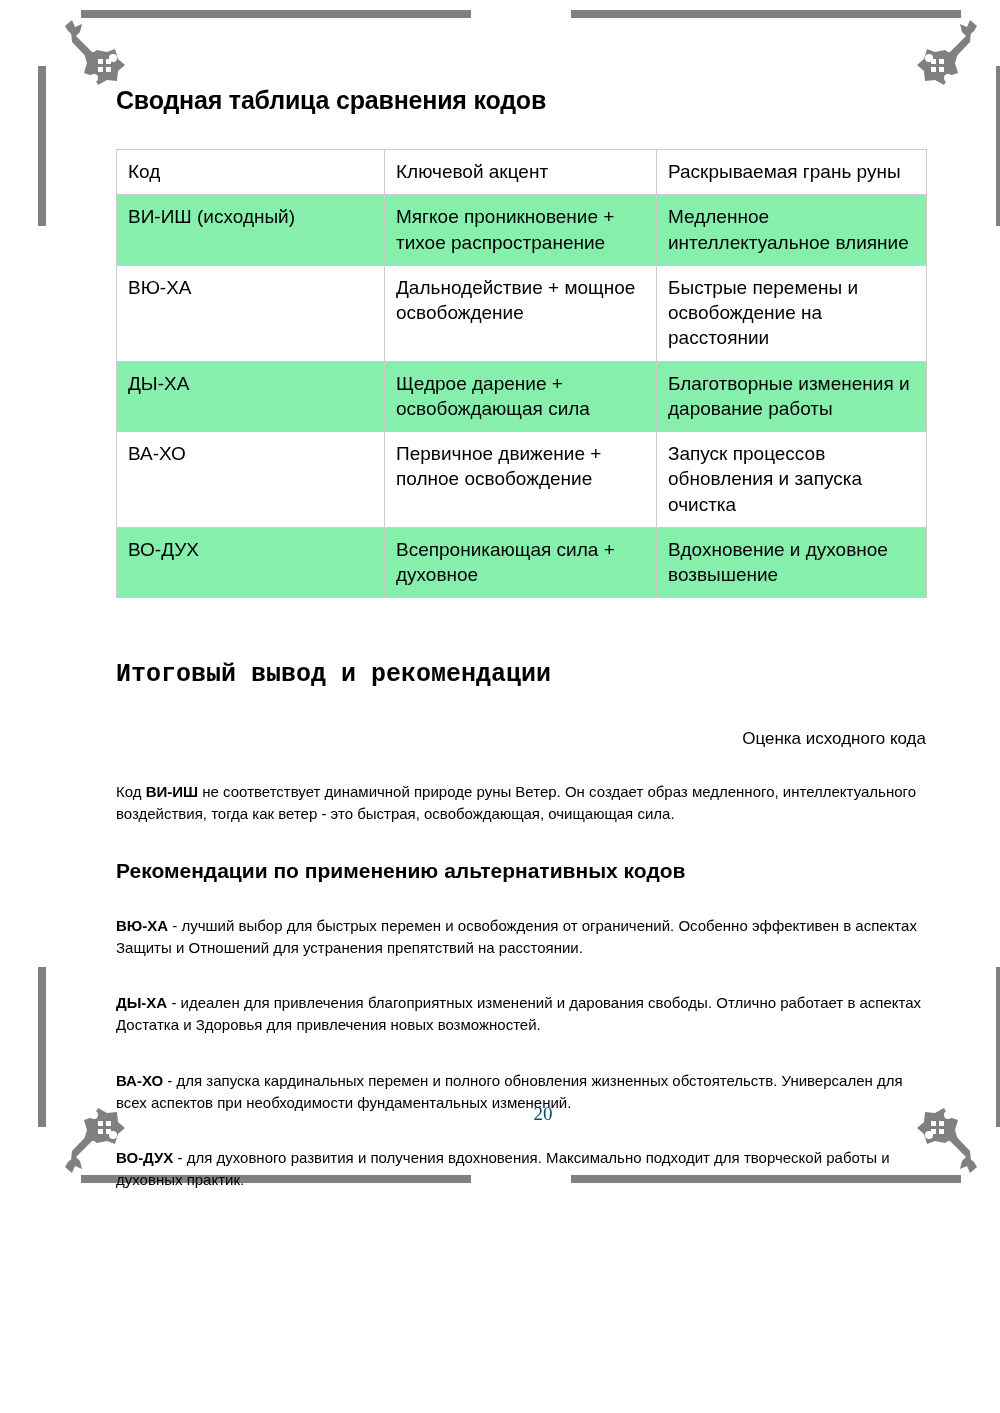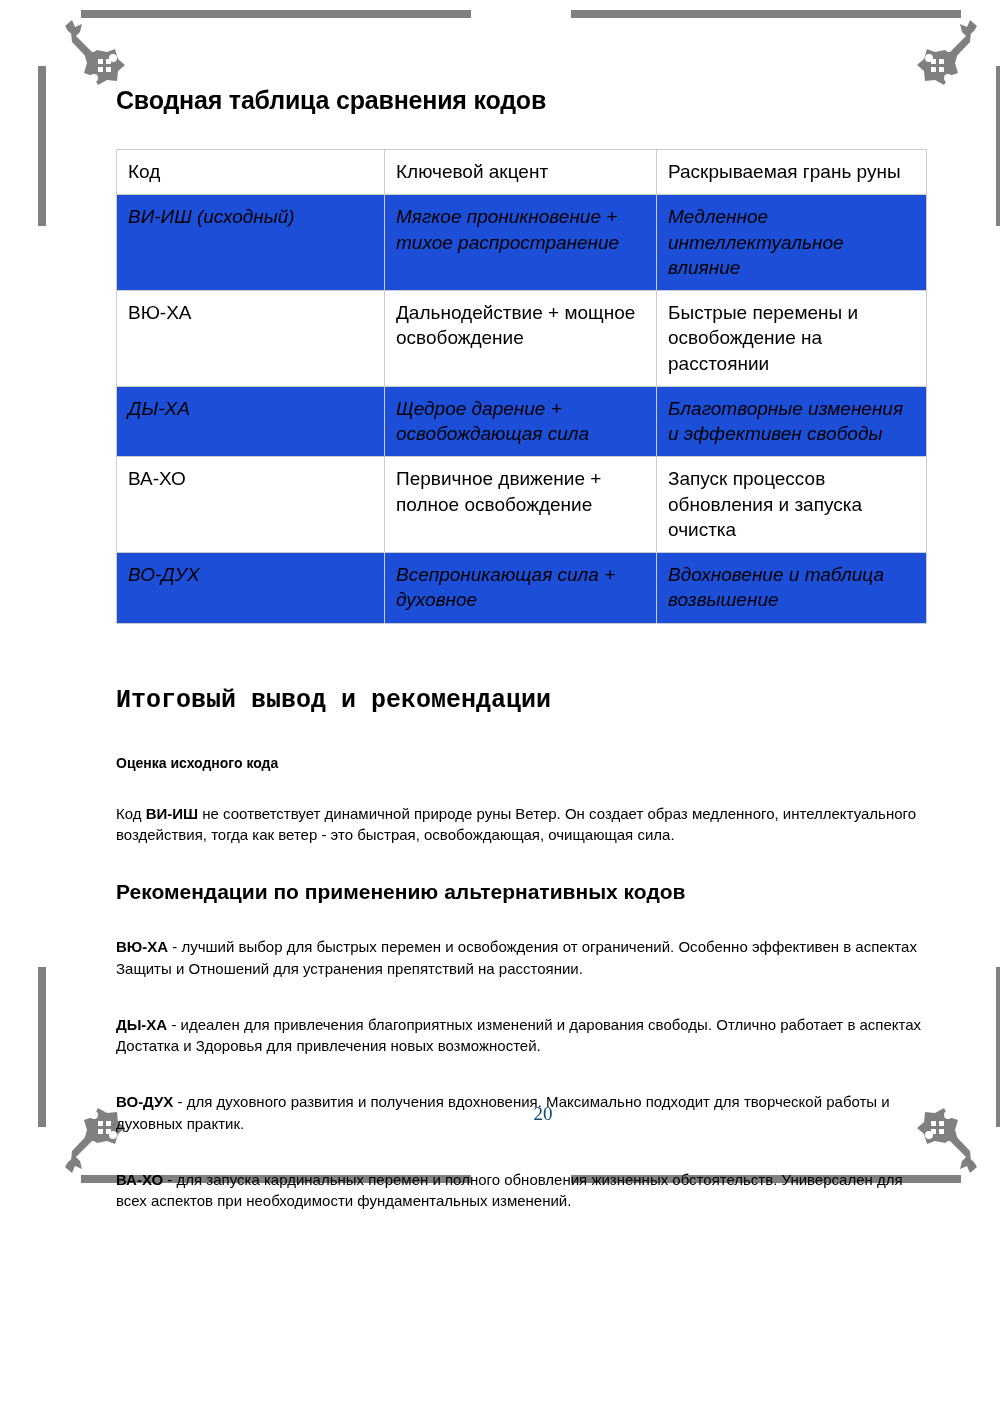--- a/index.html
+++ b/index.html
@@ -74,36 +74,37 @@
   table.compare td {
     border: 1px solid #cccccc;
     vertical-align: top;
     padding: 9px 11px 10px 11px;
     font-size: 19px;
     line-height: 1.33;
   }
   table.compare col.c1 { width: 268px; }
   table.compare col.c2 { width: 272px; }
   table.compare col.c3 { width: 270px; }
-  tr.shaded td { background: #1d4ed8; font-style: italic; }
+  tr.shaded td { background: #86efac; }
   tr.plain  td { background: #ffffff; }
 
   .spacer-after-table { height: 62px; }
 
   
   .conclusion-title {
     font-size: 25px;
     font-weight: bold;
     margin: 0 0 40px 0;
     font-family: Liberation Mono, monospace;
   }
   .lead-title {
-    font-size: 14px;
-    font-weight: bold;
+    font-size: 17px;
+    font-weight: normal;
     margin: 0 0 32px 0;
+    text-align: right;
   }
   p.body {
     font-size: 15px;
     line-height: 1.45;
     margin: 0 0 34px 0;
   }
   p.body:last-child { margin-bottom: 0; }
   .code-label { font-weight: bold; }
 
   .rec-title {
@@ -225,50 +226,50 @@
           <td>Медленное интеллектуальное влияние</td>
         </tr>
         <tr class="plain">
           <td>ВЮ-ХА</td>
           <td>Дальнодействие + мощное освобождение</td>
           <td>Быстрые перемены и освобождение на расстоянии</td>
         </tr>
         <tr class="shaded">
           <td>ДЫ-ХА</td>
           <td>Щедрое дарение + освобождающая сила</td>
-          <td>Благотворные изменения и эффективен свободы</td>
+          <td>Благотворные изменения и дарование работы</td>
         </tr>
         <tr class="plain">
           <td>ВА-ХО</td>
           <td>Первичное движение + полное освобождение</td>
           <td>Запуск процессов обновления и запуска очистка</td>
         </tr>
         <tr class="shaded">
           <td>ВО-ДУХ</td>
           <td>Всепроникающая сила + духовное</td>
-          <td>Вдохновение и таблица возвышение</td>
+          <td>Вдохновение и духовное возвышение</td>
         </tr>
       </tbody>
     </table>
 
     <div class="spacer-after-table"></div>
 
     <h1 class="conclusion-title">Итоговый вывод и рекомендации</h1>
 
     <h2 class="lead-title">Оценка исходного кода</h2>
 
     <p class="body"><span>Код </span><span class="code-label">ВИ-ИШ</span><span> не соответствует динамичной природе руны Ветер. Он создает образ медленного, интеллектуального воздействия, тогда как ветер - это быстрая, освобождающая, очищающая сила.</span></p>
 
     <h2 class="rec-title">Рекомендации по применению альтернативных кодов</h2>
 
     <p class="body"><span class="code-label">ВЮ-ХА</span><span> - лучший выбор для быстрых перемен и освобождения от ограничений. Особенно эффективен в аспектах Защиты и Отношений для устранения препятствий на расстоянии.</span></p>
 
     <p class="body"><span class="code-label">ДЫ-ХА</span><span> - идеален для привлечения благоприятных изменений и дарования свободы. Отлично работает в аспектах Достатка и Здоровья для привлечения новых возможностей.</span></p>
 
+    <p class="body"><span class="code-label">ВА-ХО</span><span> - для запуска кардинальных перемен и полного обновления жизненных обстоятельств. Универсален для всех аспектов при необходимости фундаментальных изменений.</span></p>
+
     <p class="body"><span class="code-label">ВО-ДУХ</span><span> - для духовного развития и получения вдохновения. Максимально подходит для творческой работы и духовных практик.</span></p>
 
-    <p class="body"><span class="code-label">ВА-ХО</span><span> - для запуска кардинальных перемен и полного обновления жизненных обстоятельств. Универсален для всех аспектов при необходимости фундаментальных изменений.</span></p>
-
   </div>
 
   <div class="page-number">20</div>
 
 </div>
 
 </body></html>

